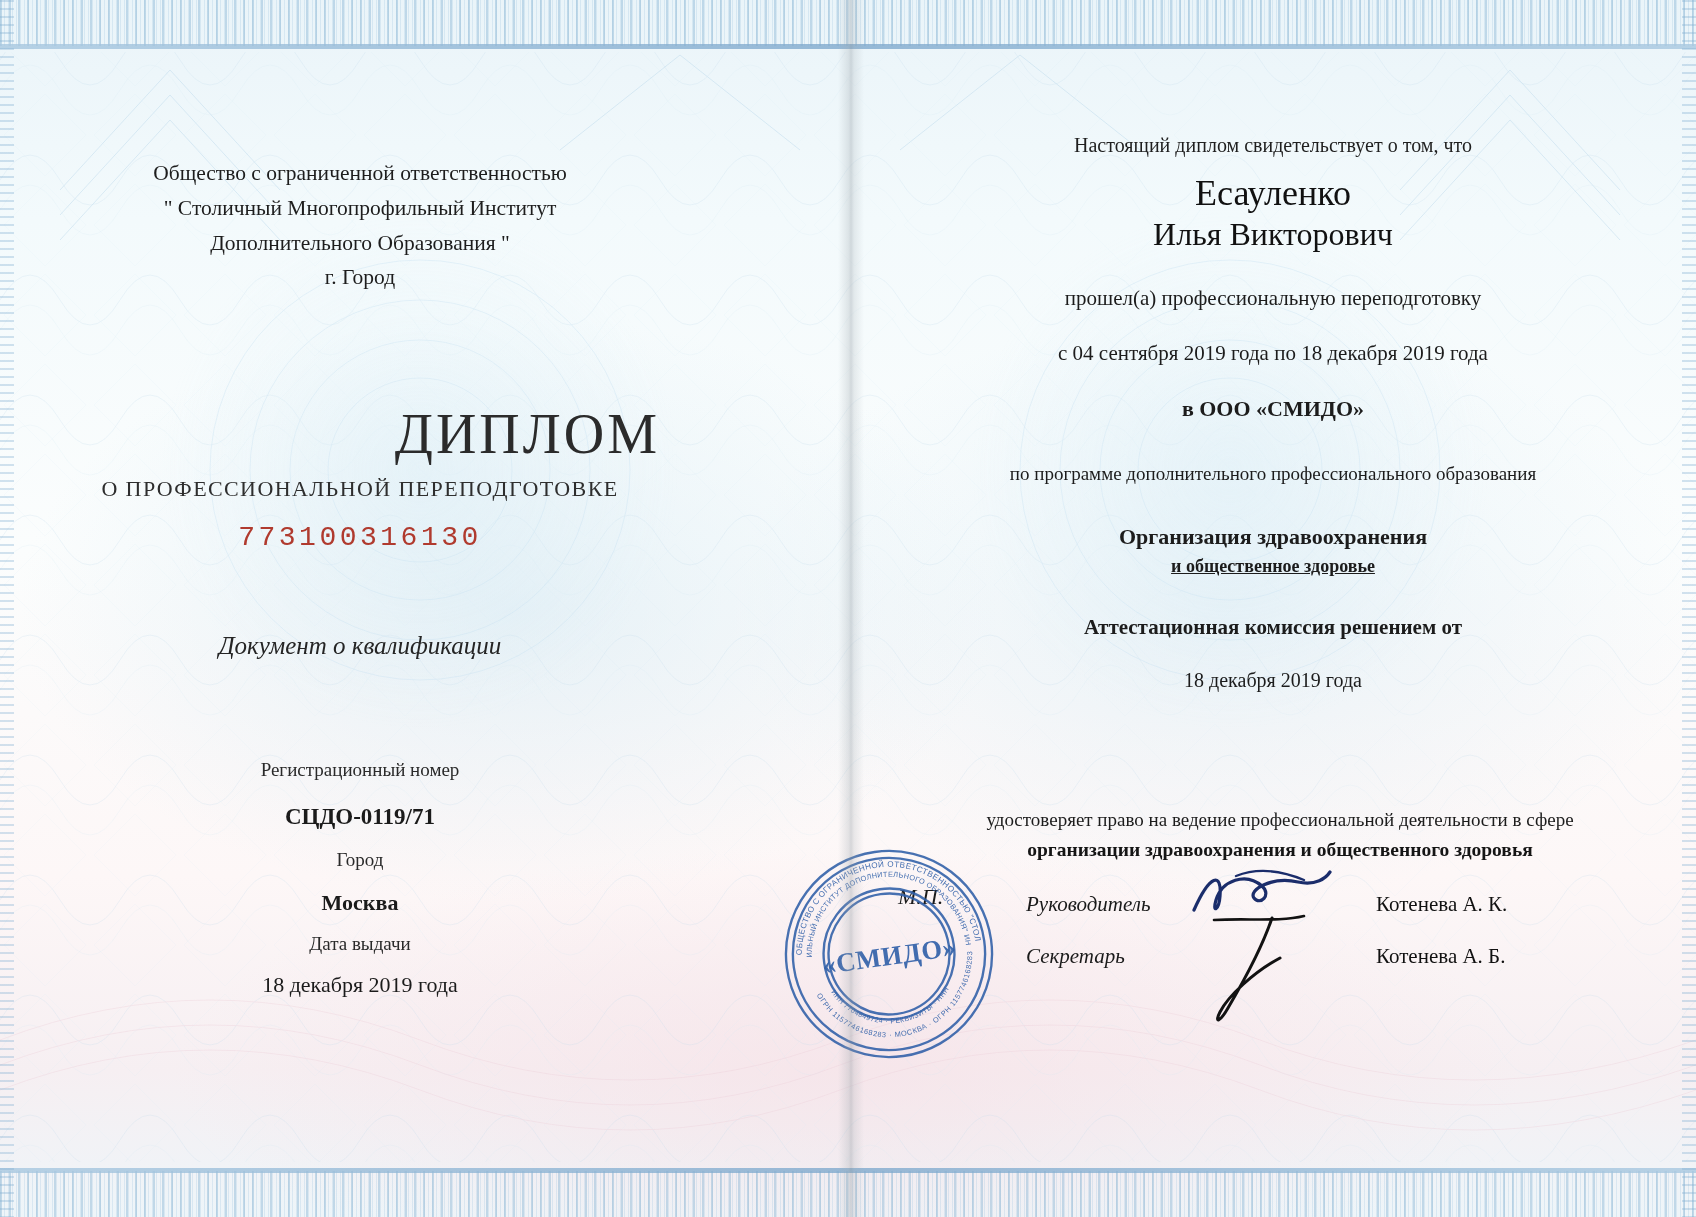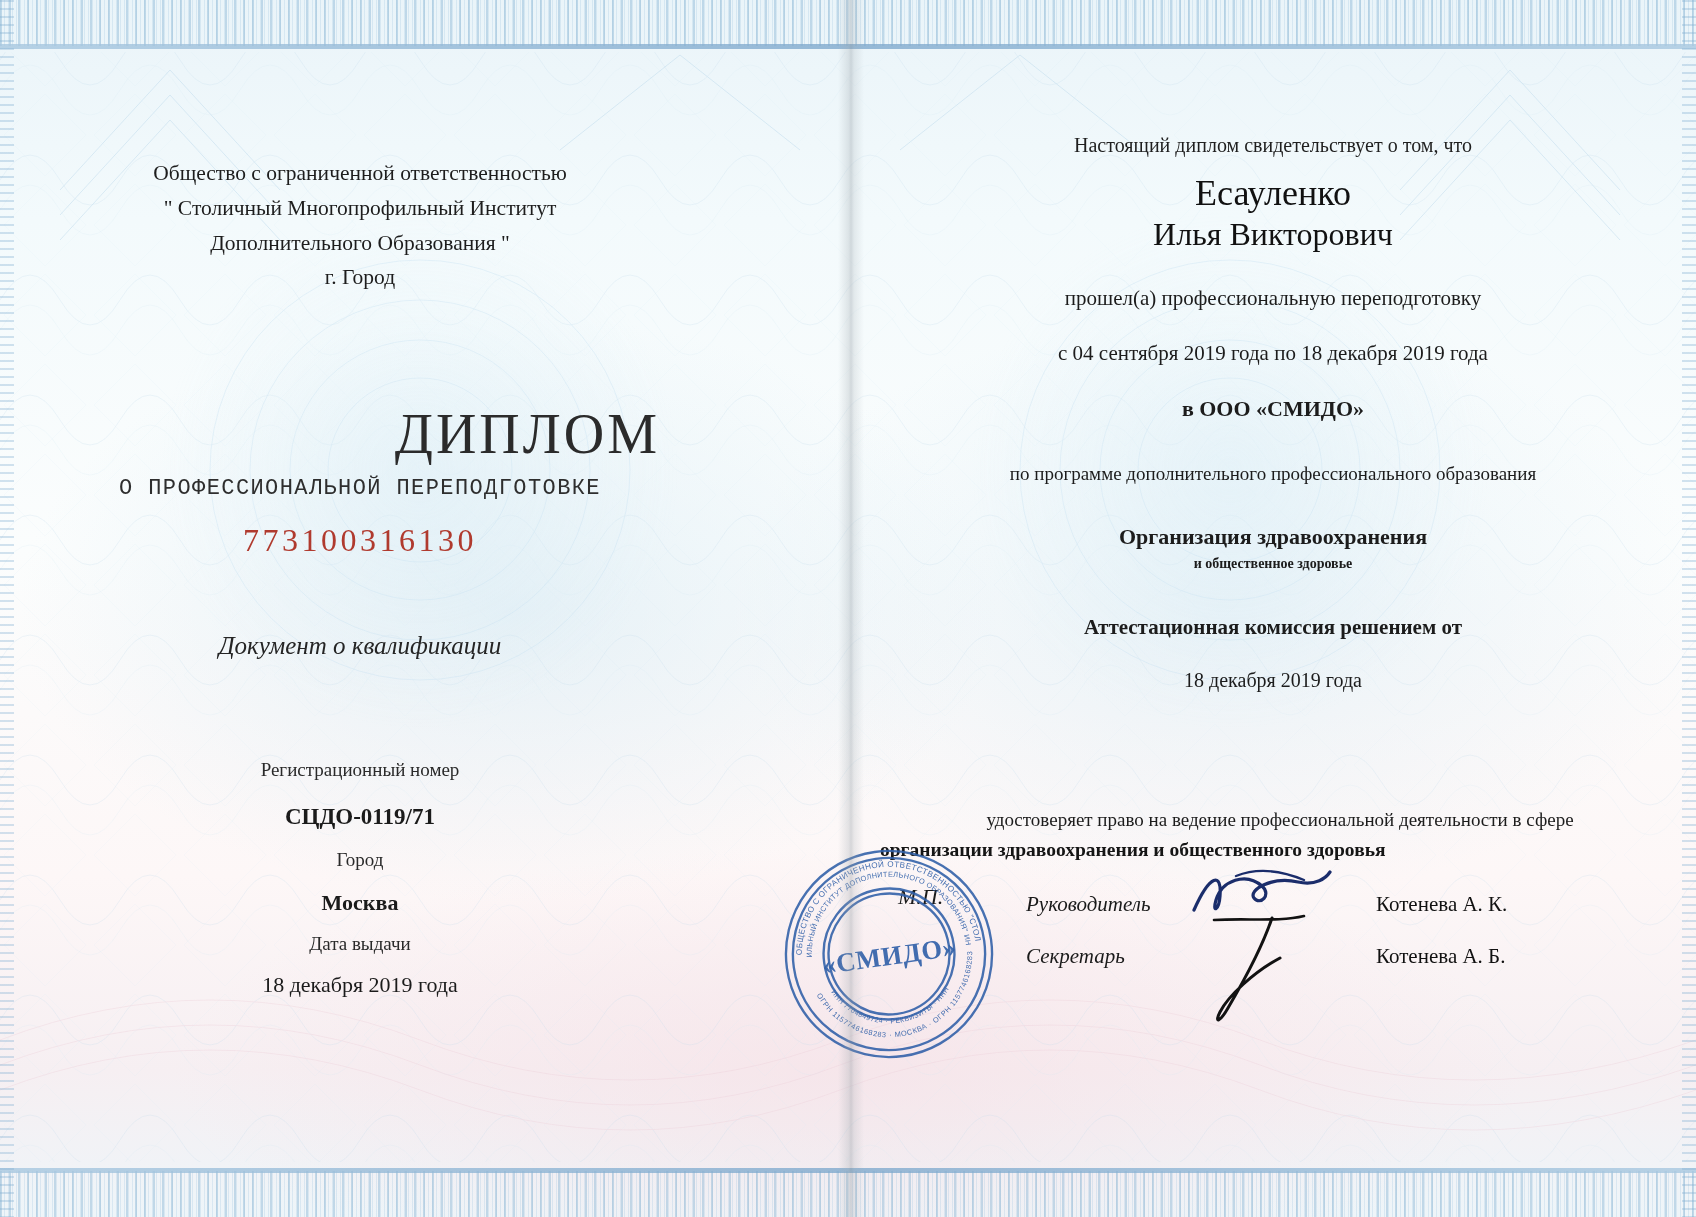--- a/index.html
+++ b/index.html
@@ -109,32 +109,31 @@
   }
   .diploma-sub {
     position: absolute;
     top: 472px;
     left: 40px;
     width: 640px;
     text-align: center;
     font-size: 22px;
     letter-spacing: 1.4px;
     color: #2e2e2e;
-    font-family: Liberation Mono, monospace;
   }
   .diploma-number {
     position: absolute;
     top: 518px;
     left: 40px;
     width: 640px;
     text-align: center;
-    font-size: 32px;
+    font-size: 28px;
     letter-spacing: 3.5px;
     color: #b03a2e;
-    font-family: Liberation Serif, serif;
+    font-family: Liberation Mono, monospace;
   }
 
   .doc-kind {
     position: absolute;
     top: 628px;
     left: 40px;
     width: 640px;
     text-align: center;
     font-size: 25px;
     font-style: italic;
@@ -231,39 +230,39 @@
     left: 0;
     width: 846px;
     text-align: center;
     color: #1c1c1c;
   }
   .r-passed { top: 282px; font-size: 21px; }
   .r-period { top: 337px; font-size: 21px; }
   .r-org    { top: 392px; font-size: 22px; font-weight: bold; }
   .r-program-label { top: 459px; font-size: 19px; }
   .r-program1 { top: 520px; font-size: 22px; font-weight: bold; }
-  .r-program2 { top: 552px; font-size: 14px; font-weight: bold; }
+  .r-program2 { top: 552px; font-size: 18px; font-weight: bold; text-decoration: underline; }
   .r-commission { top: 611px; font-size: 21px; font-weight: bold; }
   .r-commission-date { top: 665px; font-size: 20px; }
 
   .r-rights1 {
     position: absolute;
     top: 805px;
     left: 30px;
     width: 800px;
     text-align: center;
     font-size: 19px;
     color: #1c1c1c;
   }
   .r-rights2 {
     position: absolute;
     top: 835px;
     left: 30px;
     width: 800px;
-    text-align: left;
+    text-align: center;
     font-size: 19.5px;
     font-weight: bold;
     color: #151515;
   }
 
   .mp {
     position: absolute;
     top: 880px;
     left: 48px;
     font-size: 22px;

